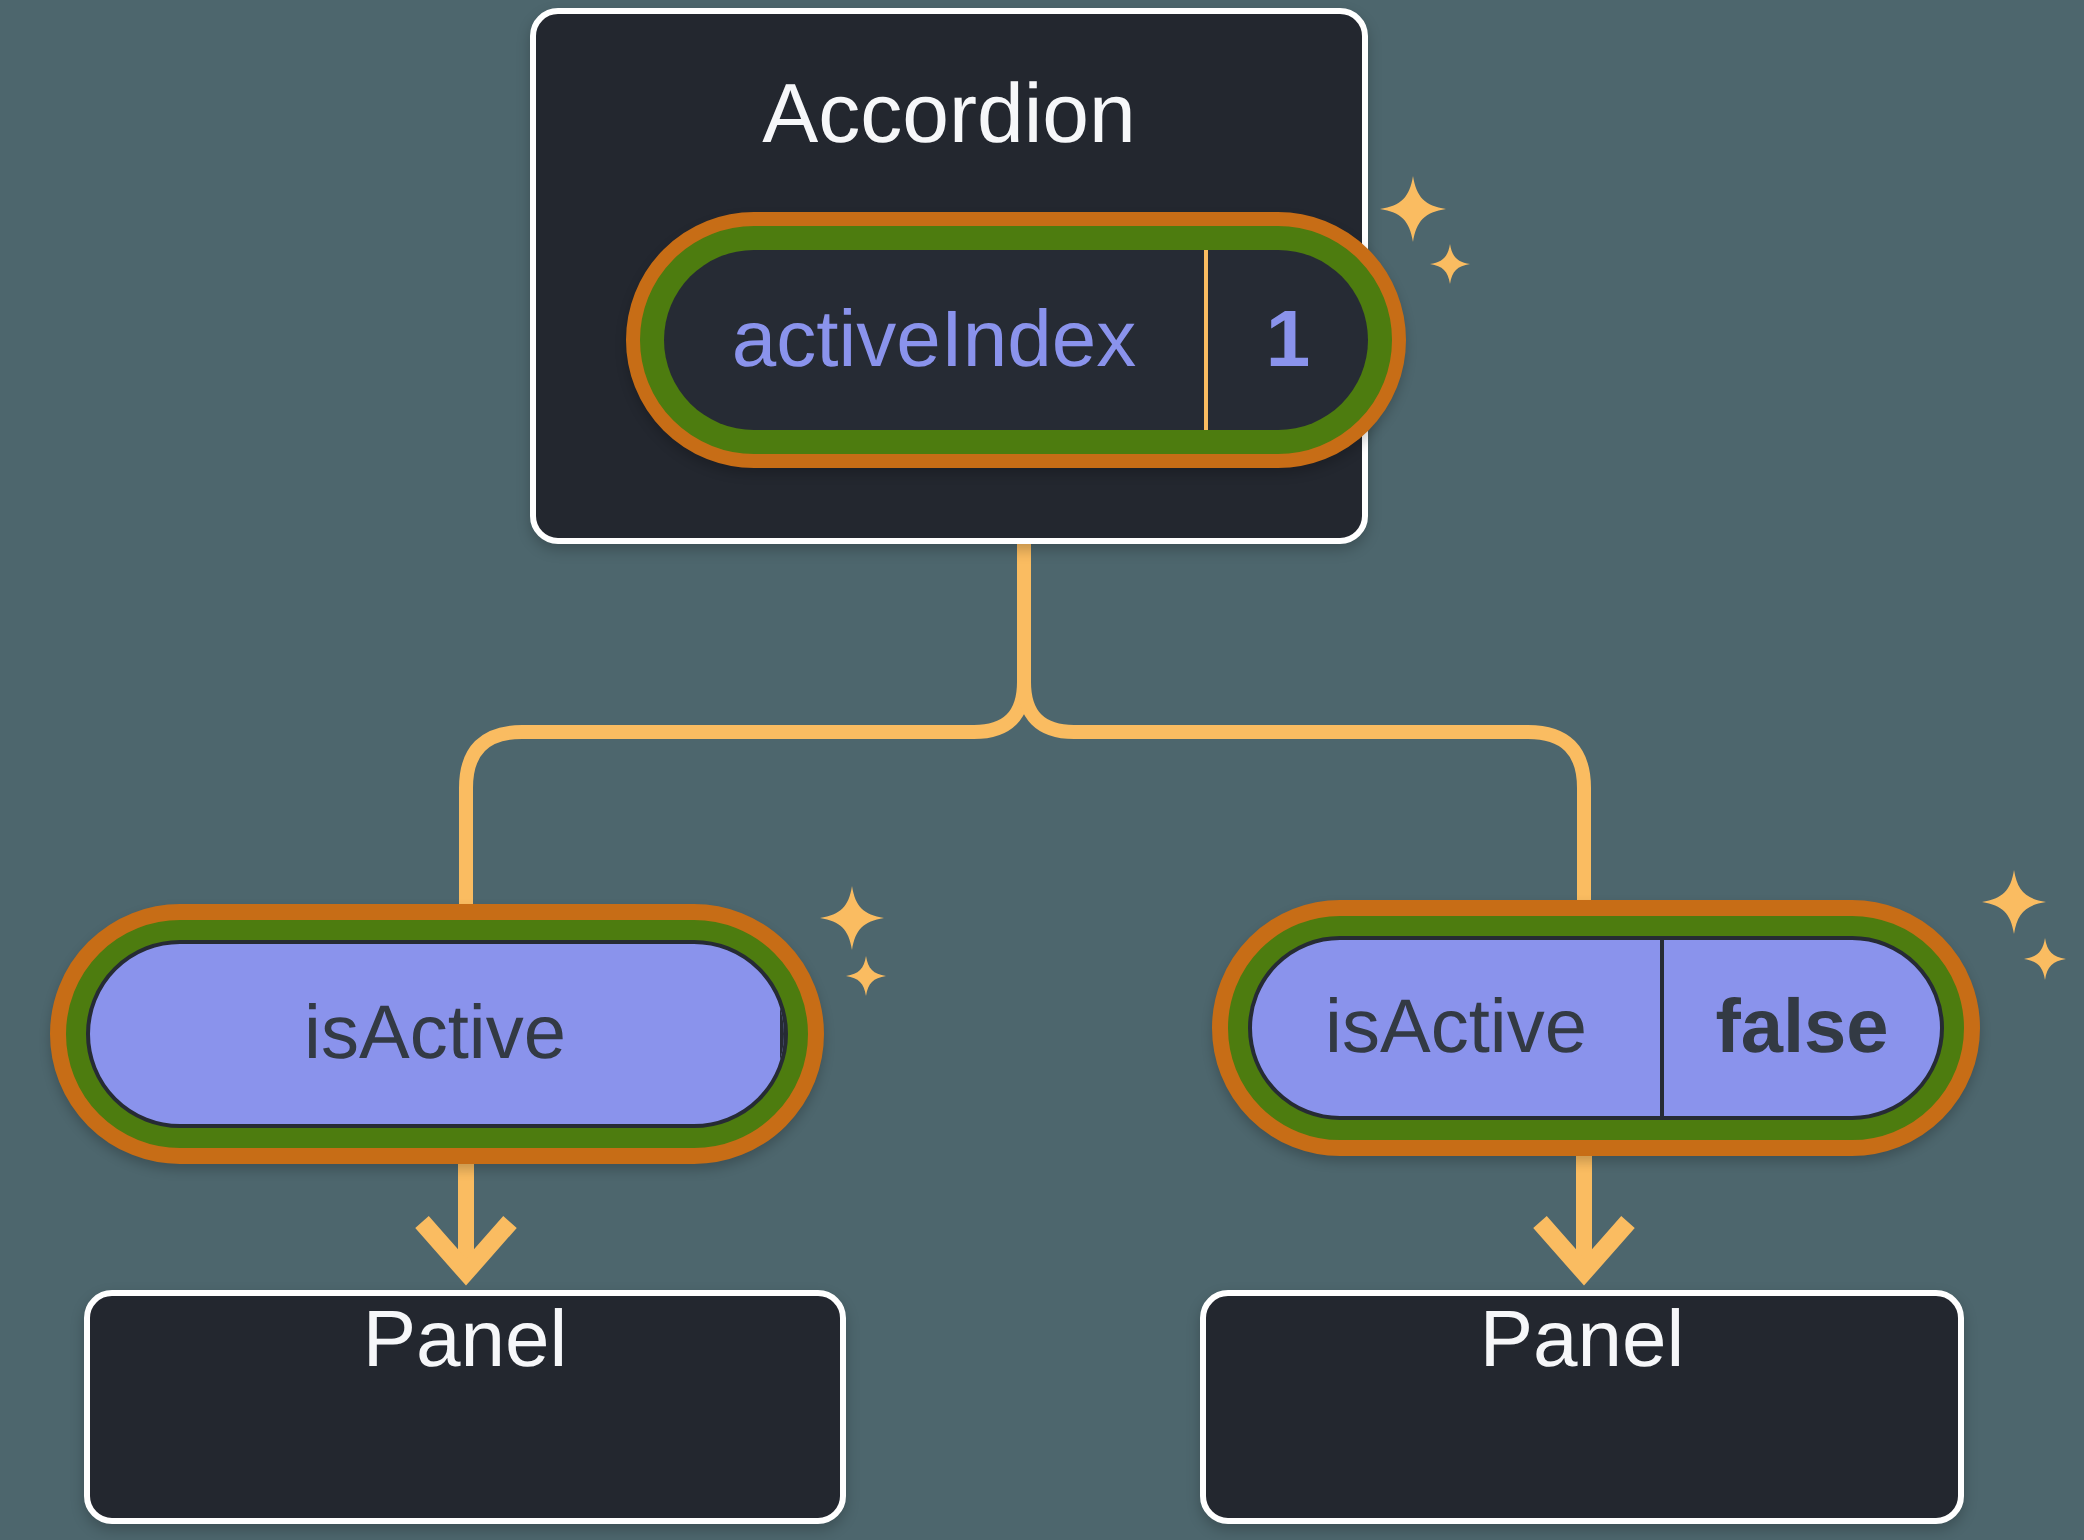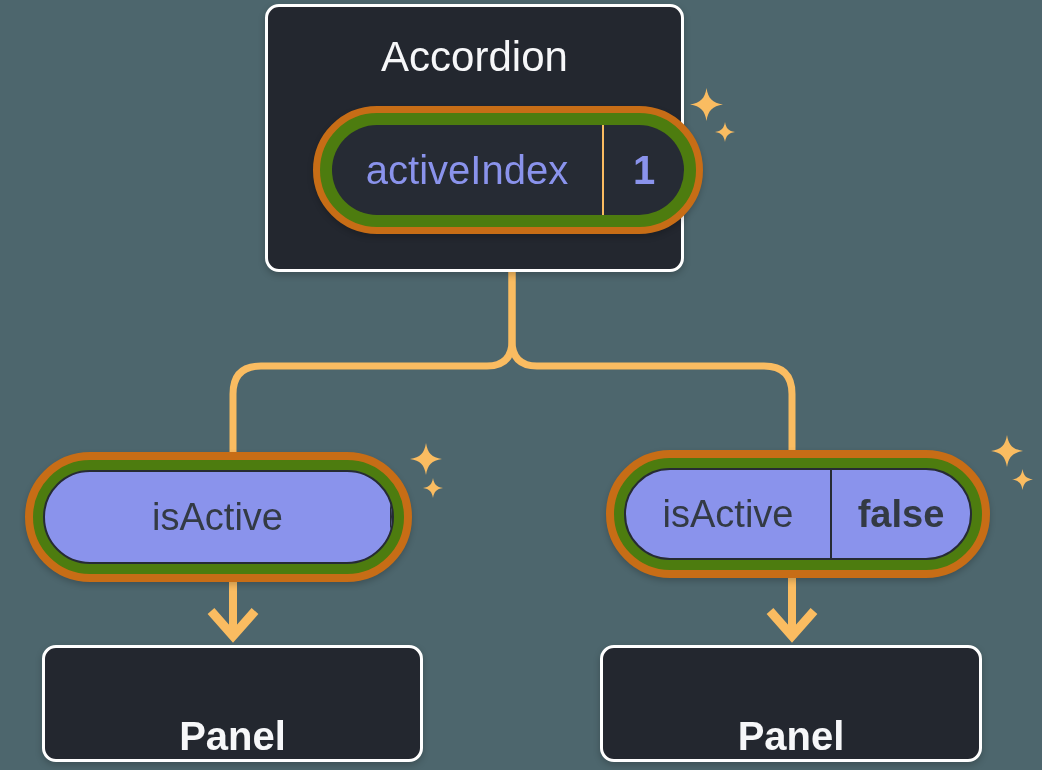--- a/index.html
+++ b/index.html
@@ -32,22 +32,22 @@
     text-align:center;
     font-size:42px;
     font-weight:500;
     color:#f6f7f9;
   }
   .accordion-card .card-title{
     position:absolute;
     top:26px;left:0;
   }
   .panel-card{
-    display:flex;align-items:flex-end;justify-content:center;
-    font-size:40px;font-weight:700;
+    display:flex;align-items:flex-start;justify-content:center;
+    font-size:40px;font-weight:400;
   }
   
   .pill-outer{
     position:absolute;
     box-sizing:border-box;
     border-radius:999px;
     background:#4d7c0f;
     border:7px solid #c76d16;
     padding:12px;
     box-shadow:0 3px 6px rgba(0,0,0,0.20);

